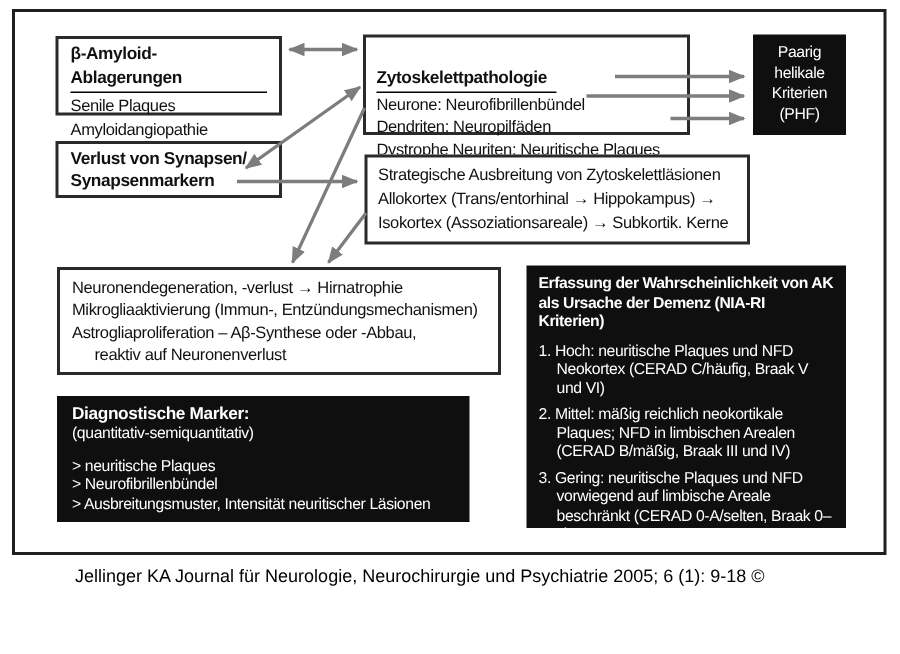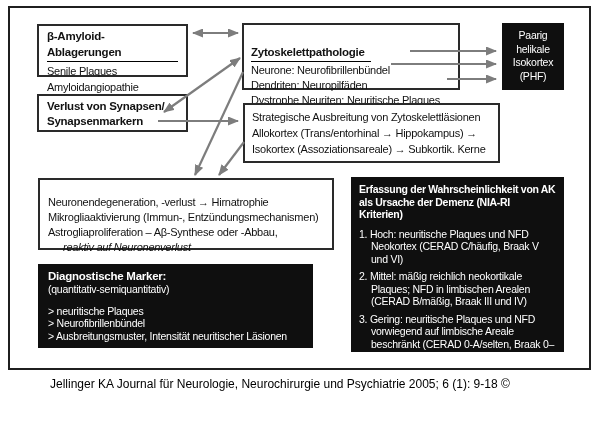--- a/index.html
+++ b/index.html
@@ -22,22 +22,22 @@
     position:absolute;background:#0f0f0f;color:#ffffff;box-sizing:border-box;
     letter-spacing:-0.25px;
   }
   #box-amyloid{left:37px;top:24px;width:151px;height:53px;padding:2px 8px;line-height:16px;}
   #box-zytoskelett{left:242px;top:23px;width:218px;height:67px;padding:20px 7px;line-height:15px;}
   #box-phf{left:502px;top:23px;width:62px;height:67px;padding-top:6px;
     text-align:center;font-size:10.5px;line-height:13.5px;font-family:"Liberation Sans",sans-serif;}
   #box-verlust{left:37px;top:94px;width:151px;height:38px;padding:3px 8px;}
   #box-verlust .title{line-height:15px;}
   #box-strategisch{left:243px;top:103px;width:257px;height:60px;padding:4px 7px;line-height:16px;}
-  #box-neurodegen{left:38px;top:178px;width:296px;height:72px;padding:15px 8px;line-height:15px;}
-  #box-neurodegen .indent{padding-left:15px;font-style:italic;}
+  #box-neurodegen{left:38px;top:178px;width:296px;height:72px;padding:5px 8px;line-height:15px;}
+  #box-neurodegen .indent{padding-left:15px;}
   #box-diagnostisch{left:38px;top:264px;width:275px;height:84px;padding:6px 10px;
     font-size:10.5px;line-height:12.5px;}
   #box-diagnostisch .title{font-weight:bold;font-size:11.5px;line-height:13px;}
   #box-diagnostisch .items{margin-top:9px;}
   #box-erfassung{left:351px;top:177px;width:213px;height:175px;padding:6px 8px 20px 8px;
     font-size:10.5px;line-height:12.5px;}
   #box-erfassung .title{font-weight:bold;margin-bottom:7px;letter-spacing:-0.3px;}
   #box-erfassung .item{padding-left:12px;text-indent:-12px;margin-bottom:5px;}
   #caption{position:absolute;left:2px;top:377px;width:596px;font-size:12px;
     letter-spacing:0;color:#000;margin-left:48px;}
@@ -58,21 +58,21 @@
   <div class="box" id="box-zytoskelett">
     <span class="title underlined">Zytoskelettpathologie</span>
     <div>Neurone: Neurofibrillenbündel</div>
     <div>Dendriten: Neuropilfäden</div>
     <div>Dystrophe Neuriten: Neuritische Plaques</div>
   </div>
 
   <div class="black-panel" id="box-phf">
     <div>Paarig</div>
     <div>helikale</div>
-    <div>Isokortex</div>
+    <div>Kriterien</div>
     <div>(PHF)</div>
   </div>
 
   <div class="box" id="box-verlust">
     <div class="title">Verlust von Synapsen/</div>
     <div class="title">Synapsenmarkern</div>
   </div>
 
   <div class="box" id="box-strategisch">
     <div>Strategische Ausbreitung von Zytoskelettläsionen</div>

